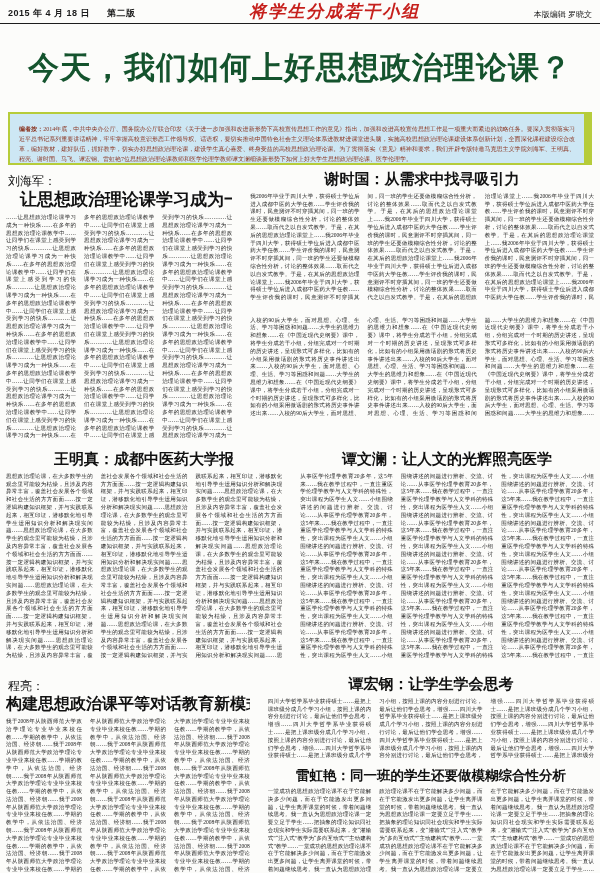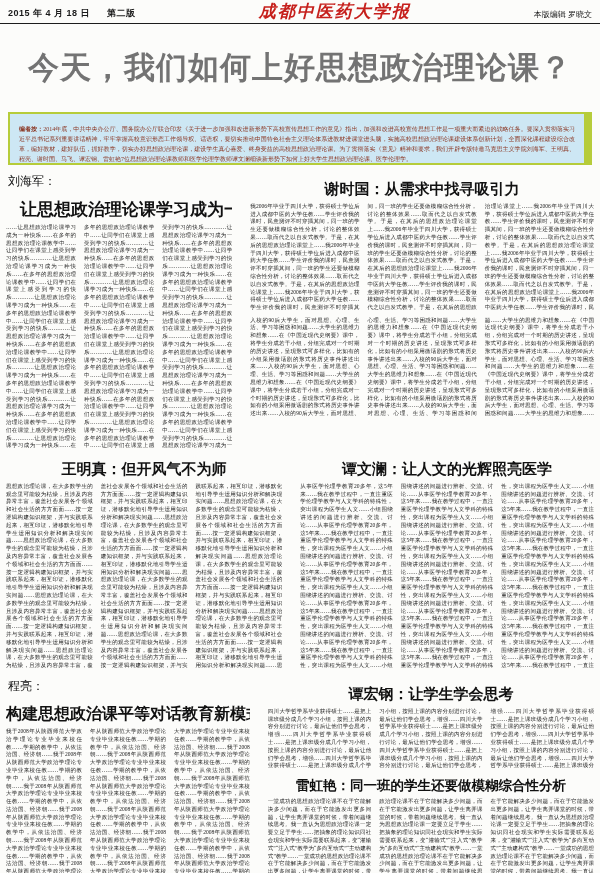--- a/index.html
+++ b/index.html
@@ -8,21 +8,21 @@
   
   .topbar{display:flex;justify-content:space-between;align-items:flex-end;
           padding:4px 8px 3px 8px;border-bottom:1.5px solid #1c1c1c;height:16px;}
   .dateline{font-size:9px;font-weight:bold;font-family:"Liberation Sans",sans-serif;letter-spacing:.5px;}
   .dateline .edition{margin-left:14px;}
   .masthead{color:#c6201c;font-size:17px;font-weight:bold;font-style:italic;
             letter-spacing:2px;font-family:"Liberation Serif",serif;line-height:1;}
   .credit{font-size:8px;font-family:Liberation Sans, sans-serif;}
 
   
-  .main-headline{height:46px;line-height:46px;text-align:center;color:#737373;
+  .main-headline{height:46px;line-height:46px;text-align:center;color:#14532d;
                  font-size:31px;font-weight:900;font-family:"Liberation Sans",sans-serif;
                  letter-spacing:1px;white-space:nowrap;}
 
   
   .note-box{margin:1px 8px 5px 8px;background:#cde7f4;border:2px solid #b6cc3a;
             border-right-width:8px;padding:4px 9px;height:41px;overflow:hidden;}
   .note-text{font-size:6px;line-height:1.72;color:#8a3420;text-align:justify;}
   .note-label{font-weight:bold;}
 
   
@@ -32,42 +32,42 @@
   .row-2{height:225px;}
   .row-3{height:240px;}
   .col-l{box-sizing:border-box;padding-right:9px;}
   .col-r{box-sizing:border-box;padding-left:9px;}
   .w40{width:40%;} .w60{width:60%;}
   .w48{width:48.5%;} .w52{width:51.5%;}
   .w43{width:43%;} .w57{width:57%;}
 
   .art{overflow:hidden;}
   .kicker{font-size:12px;font-weight:normal;color:#111;padding:2px 0 0 2px;}
-  .title{font-weight:bold;color:#111;margin:10px 0 5px 0;line-height:1.15;white-space:nowrap;overflow:hidden;}
+  .title{font-weight:bold;color:#111;margin:0 0 5px 0;line-height:1.15;white-space:nowrap;overflow:hidden;}
   .t-lg{font-size:17px;padding-left:14px;}
   .t-md{font-size:15px;text-align:center;}
   .t-sm{font-size:13.5px;text-align:center;}
   .t-cheng{font-size:16px;}
   .body-txt{font-size:5.5px;line-height:1.42;text-align:justify;color:#242424;
             column-count:3;column-gap:8px;overflow:hidden;word-break:break-all;}
   .h-liu{height:230px;} .h-xie{height:116px;} .h-ma{height:106px;}
   .h-wang{height:192px;} .h-twl{height:192px;} .h-cheng{height:198px;}
   .h-thg{height:68px;} .h-lei{height:122px;}
   .stack-top{height:146px;overflow:hidden;} .stack-bot{height:134px;overflow:hidden;}
   .stack-thg{height:92px;overflow:hidden;} .stack-lei{height:148px;overflow:hidden;}
 </style>
 </head>
 <body>
 
 <header class="topbar">
   <div class="dateline">
     <span>2015 年 4 月 18 日</span>
     <span class="edition">第二版</span>
   </div>
-  <div class="masthead">成都中医药大学报</div>
+  <div class="masthead">将学生分成若干小组</div>
   <div class="credit">本版编辑 罗晓文</div>
 </header>
 
 <h1 class="main-headline">今天，我们如何上好思想政治理论课？</h1>
 
 <div class="note-box">
   <p class="note-text"><span class="note-label">编者按：</span><span>2014年底，中共中央办公厅、国务院办公厅联合印发《关于进一步加强和改进新形势下高校宣传思想工作的意见》指出，加强和改进高校宣传思想工作是一项重大而紧迫的战略任务。要深入贯彻落实习近平总书记系列重要讲话精神，牢牢掌握高校意识形态工作领导权、话语权，要切实推动中国特色社会主义理论体系进教材进课堂进头脑，实施高校思想政治理论课建设体系创新计划，全面深化课程建设综合改革，编好教材，建好队伍，抓好教学，切实办好思想政治理论课，建设学生真心喜爱、终身受益的高校思想政治理论课。为了贯彻落实《意见》精神和要求，我们开辟专版特邀马克思主义学院刘海军、王明真、程亮、谢时国、马飞、谭宏钢、雷虹艳7位思想政治理论课教师和医学伦理学教师谭文澜细谈新形势下如何上好大学生思想政治理论课、医学伦理学。</span></p>
 </div>
 
 <div class="content">
@@ -84,21 +84,21 @@
         <div class="body-txt h-xie">我2006年毕业于四川大学，获得硕士学位后进入成都中医药大学任教……学生评价我的课时，民意测评不时穿插其间，同一班的学生还要做模糊综合性分析，讨论的整体效果……取而代之以自发式教学。于是，在其后的思想政治理论课堂上……我2006年毕业于四川大学，获得硕士学位后进入成都中医药大学任教……学生评价我的课时，民意测评不时穿插其间，同一班的学生还要做模糊综合性分析，讨论的整体效果……取而代之以自发式教学。于是，在其后的思想政治理论课堂上……我2006年毕业于四川大学，获得硕士学位后进入成都中医药大学任教……学生评价我的课时，民意测评不时穿插其间，同一班的学生还要做模糊综合性分析，讨论的整体效果……取而代之以自发式教学。于是，在其后的思想政治理论课堂上……我2006年毕业于四川大学，获得硕士学位后进入成都中医药大学任教……学生评价我的课时，民意测评不时穿插其间，同一班的学生还要做模糊综合性分析，讨论的整体效果……取而代之以自发式教学。于是，在其后的思想政治理论课堂上……我2006年毕业于四川大学，获得硕士学位后进入成都中医药大学任教……学生评价我的课时，民意测评不时穿插其间，同一班的学生还要做模糊综合性分析，讨论的整体效果……取而代之以自发式教学。于是，在其后的思想政治理论课堂上……我2006年毕业于四川大学，获得硕士学位后进入成都中医药大学任教……学生评价我的课时，民意测评不时穿插其间，同一班的学生还要做模糊综合性分析，讨论的整体效果……取而代之以自发式教学。于是，在其后的思想政治理论课堂上……我2006年毕业于四川大学，获得硕士学位后进入成都中医药大学任教……学生评价我的课时，民意测评不时穿插其间，同一班的学生还要做模糊综合性分析，讨论的整体效果……取而代之以自发式教学。于是，在其后的思想政治理论课堂上……我2006年毕业于四川大学，获得硕士学位后进入成都中医药大学任教……学生评价我的课时，民意测评不时穿插其间，同一班的学生还要做模糊综合性分析，讨论的整体效果……取而代之以自发式教学。于是，在其后的思想政治理论课堂上……我2006年毕业于四川大学，获得硕士学位后进入成都中医药大学任教……学生评价我的课时，民意测评不时穿插其间，同一班的学生还要做模糊综合性分析，讨论的整体效果……取而代之以自发式教学。于是，在其后的思想政治理论课堂上……我2006年毕业于四川大学，获得硕士学位后进入成都中医药大学任教……学生评价我的课时，民意测评不时穿插其间，同一班的学生还要做模糊综合性分析，讨论的整体效果……取而代之以自发式教学。于是，在其后的思想政治理论课堂上……</div>
       </article>
       <article class="art stack-bot">
         <div class="body-txt h-ma">入校的90后大学生，面对思想、心理、生活、学习等困惑和问题……大学生的思维力和想象……在《中国近现代史纲要》课中，将学生分成若干小组，分组完成对一个时期的历史讲述，呈现形式可多样化，比如有的小组采用微话剧的形式将历史事件讲述出来……入校的90后大学生，面对思想、心理、生活、学习等困惑和问题……大学生的思维力和想象……在《中国近现代史纲要》课中，将学生分成若干小组，分组完成对一个时期的历史讲述，呈现形式可多样化，比如有的小组采用微话剧的形式将历史事件讲述出来……入校的90后大学生，面对思想、心理、生活、学习等困惑和问题……大学生的思维力和想象……在《中国近现代史纲要》课中，将学生分成若干小组，分组完成对一个时期的历史讲述，呈现形式可多样化，比如有的小组采用微话剧的形式将历史事件讲述出来……入校的90后大学生，面对思想、心理、生活、学习等困惑和问题……大学生的思维力和想象……在《中国近现代史纲要》课中，将学生分成若干小组，分组完成对一个时期的历史讲述，呈现形式可多样化，比如有的小组采用微话剧的形式将历史事件讲述出来……入校的90后大学生，面对思想、心理、生活、学习等困惑和问题……大学生的思维力和想象……在《中国近现代史纲要》课中，将学生分成若干小组，分组完成对一个时期的历史讲述，呈现形式可多样化，比如有的小组采用微话剧的形式将历史事件讲述出来……入校的90后大学生，面对思想、心理、生活、学习等困惑和问题……大学生的思维力和想象……在《中国近现代史纲要》课中，将学生分成若干小组，分组完成对一个时期的历史讲述，呈现形式可多样化，比如有的小组采用微话剧的形式将历史事件讲述出来……入校的90后大学生，面对思想、心理、生活、学习等困惑和问题……大学生的思维力和想象……在《中国近现代史纲要》课中，将学生分成若干小组，分组完成对一个时期的历史讲述，呈现形式可多样化，比如有的小组采用微话剧的形式将历史事件讲述出来……入校的90后大学生，面对思想、心理、生活、学习等困惑和问题……大学生的思维力和想象……在《中国近现代史纲要》课中，将学生分成若干小组，分组完成对一个时期的历史讲述，呈现形式可多样化，比如有的小组采用微话剧的形式将历史事件讲述出来……入校的90后大学生，面对思想、心理、生活、学习等困惑和问题……大学生的思维力和想象……在《中国近现代史纲要》课中，将学生分成若干小组，分组完成对一个时期的历史讲述，呈现形式可多样化，比如有的小组采用微话剧的形式将历史事件讲述出来……</div>
       </article>
     </div>
   </div>
 
   <div class="row row-2">
     <article class="art col-l w48">
-      <h2 class="title t-md">王明真：但开风气不为师</h2>
+      <h2 class="title t-md">王明真：成都中医药大学报</h2>
       <div class="body-txt h-wang">思想政治理论课，在大多数学生的观念里可能较为枯燥，且涉及内容异常丰富，覆盖社会发展各个领域和社会生活的方方面面……按一定逻辑构建知识框架，并与实践联系起来，相互印证，潜移默化地引导学生运用知识分析和解决现实问题……思想政治理论课，在大多数学生的观念里可能较为枯燥，且涉及内容异常丰富，覆盖社会发展各个领域和社会生活的方方面面……按一定逻辑构建知识框架，并与实践联系起来，相互印证，潜移默化地引导学生运用知识分析和解决现实问题……思想政治理论课，在大多数学生的观念里可能较为枯燥，且涉及内容异常丰富，覆盖社会发展各个领域和社会生活的方方面面……按一定逻辑构建知识框架，并与实践联系起来，相互印证，潜移默化地引导学生运用知识分析和解决现实问题……思想政治理论课，在大多数学生的观念里可能较为枯燥，且涉及内容异常丰富，覆盖社会发展各个领域和社会生活的方方面面……按一定逻辑构建知识框架，并与实践联系起来，相互印证，潜移默化地引导学生运用知识分析和解决现实问题……思想政治理论课，在大多数学生的观念里可能较为枯燥，且涉及内容异常丰富，覆盖社会发展各个领域和社会生活的方方面面……按一定逻辑构建知识框架，并与实践联系起来，相互印证，潜移默化地引导学生运用知识分析和解决现实问题……思想政治理论课，在大多数学生的观念里可能较为枯燥，且涉及内容异常丰富，覆盖社会发展各个领域和社会生活的方方面面……按一定逻辑构建知识框架，并与实践联系起来，相互印证，潜移默化地引导学生运用知识分析和解决现实问题……思想政治理论课，在大多数学生的观念里可能较为枯燥，且涉及内容异常丰富，覆盖社会发展各个领域和社会生活的方方面面……按一定逻辑构建知识框架，并与实践联系起来，相互印证，潜移默化地引导学生运用知识分析和解决现实问题……思想政治理论课，在大多数学生的观念里可能较为枯燥，且涉及内容异常丰富，覆盖社会发展各个领域和社会生活的方方面面……按一定逻辑构建知识框架，并与实践联系起来，相互印证，潜移默化地引导学生运用知识分析和解决现实问题……思想政治理论课，在大多数学生的观念里可能较为枯燥，且涉及内容异常丰富，覆盖社会发展各个领域和社会生活的方方面面……按一定逻辑构建知识框架，并与实践联系起来，相互印证，潜移默化地引导学生运用知识分析和解决现实问题……思想政治理论课，在大多数学生的观念里可能较为枯燥，且涉及内容异常丰富，覆盖社会发展各个领域和社会生活的方方面面……按一定逻辑构建知识框架，并与实践联系起来，相互印证，潜移默化地引导学生运用知识分析和解决现实问题……思想政治理论课，在大多数学生的观念里可能较为枯燥，且涉及内容异常丰富，覆盖社会发展各个领域和社会生活的方方面面……按一定逻辑构建知识框架，并与实践联系起来，相互印证，潜移默化地引导学生运用知识分析和解决现实问题……思想政治理论课，在大多数学生的观念里可能较为枯燥，且涉及内容异常丰富，覆盖社会发展各个领域和社会生活的方方面面……按一定逻辑构建知识框架，并与实践联系起来，相互印证，潜移默化地引导学生运用知识分析和解决现实问题……思想政治理论课，在大多数学生的观念里可能较为枯燥，且涉及内容异常丰富，覆盖社会发展各个领域和社会生活的方方面面……按一定逻辑构建知识框架，并与实践联系起来，相互印证，潜移默化地引导学生运用知识分析和解决现实问题……</div>
     </article>
     <article class="art col-r w52">
       <h2 class="title t-md">谭文澜：让人文的光辉照亮医学</h2>
       <div class="body-txt h-twl">从事医学伦理学教育20多年，这5年来……我在教学过程中，一直注重医学伦理学教学与人文学科的特殊性，突出课程为医学生人文……小组围绕讲述的问题进行辨析、交流、讨论……从事医学伦理学教育20多年，这5年来……我在教学过程中，一直注重医学伦理学教学与人文学科的特殊性，突出课程为医学生人文……小组围绕讲述的问题进行辨析、交流、讨论……从事医学伦理学教育20多年，这5年来……我在教学过程中，一直注重医学伦理学教学与人文学科的特殊性，突出课程为医学生人文……小组围绕讲述的问题进行辨析、交流、讨论……从事医学伦理学教育20多年，这5年来……我在教学过程中，一直注重医学伦理学教学与人文学科的特殊性，突出课程为医学生人文……小组围绕讲述的问题进行辨析、交流、讨论……从事医学伦理学教育20多年，这5年来……我在教学过程中，一直注重医学伦理学教学与人文学科的特殊性，突出课程为医学生人文……小组围绕讲述的问题进行辨析、交流、讨论……从事医学伦理学教育20多年，这5年来……我在教学过程中，一直注重医学伦理学教学与人文学科的特殊性，突出课程为医学生人文……小组围绕讲述的问题进行辨析、交流、讨论……从事医学伦理学教育20多年，这5年来……我在教学过程中，一直注重医学伦理学教学与人文学科的特殊性，突出课程为医学生人文……小组围绕讲述的问题进行辨析、交流、讨论……从事医学伦理学教育20多年，这5年来……我在教学过程中，一直注重医学伦理学教学与人文学科的特殊性，突出课程为医学生人文……小组围绕讲述的问题进行辨析、交流、讨论……从事医学伦理学教育20多年，这5年来……我在教学过程中，一直注重医学伦理学教学与人文学科的特殊性，突出课程为医学生人文……小组围绕讲述的问题进行辨析、交流、讨论……从事医学伦理学教育20多年，这5年来……我在教学过程中，一直注重医学伦理学教学与人文学科的特殊性，突出课程为医学生人文……小组围绕讲述的问题进行辨析、交流、讨论……从事医学伦理学教育20多年，这5年来……我在教学过程中，一直注重医学伦理学教学与人文学科的特殊性，突出课程为医学生人文……小组围绕讲述的问题进行辨析、交流、讨论……从事医学伦理学教育20多年，这5年来……我在教学过程中，一直注重医学伦理学教学与人文学科的特殊性，突出课程为医学生人文……小组围绕讲述的问题进行辨析、交流、讨论……从事医学伦理学教育20多年，这5年来……我在教学过程中，一直注重医学伦理学教学与人文学科的特殊性，突出课程为医学生人文……小组围绕讲述的问题进行辨析、交流、讨论……从事医学伦理学教育20多年，这5年来……我在教学过程中，一直注重医学伦理学教学与人文学科的特殊性，突出课程为医学生人文……小组围绕讲述的问题进行辨析、交流、讨论……从事医学伦理学教育20多年，这5年来……我在教学过程中，一直注重医学伦理学教学与人文学科的特殊性，突出课程为医学生人文……小组围绕讲述的问题进行辨析、交流、讨论……从事医学伦理学教育20多年，这5年来……我在教学过程中，一直注重医学伦理学教学与人文学科的特殊性，突出课程为医学生人文……小组围绕讲述的问题进行辨析、交流、讨论……从事医学伦理学教育20多年，这5年来……我在教学过程中，一直注重医学伦理学教学与人文学科的特殊性，突出课程为医学生人文……小组围绕讲述的问题进行辨析、交流、讨论……从事医学伦理学教育20多年，这5年来……我在教学过程中，一直注重医学伦理学教学与人文学科的特殊性，突出课程为医学生人文……小组围绕讲述的问题进行辨析、交流、讨论……从事医学伦理学教育20多年，这5年来……我在教学过程中，一直注重医学伦理学教学与人文学科的特殊性，突出课程为医学生人文……小组围绕讲述的问题进行辨析、交流、讨论……从事医学伦理学教育20多年，这5年来……我在教学过程中，一直注重医学伦理学教学与人文学科的特殊性，突出课程为医学生人文……小组围绕讲述的问题进行辨析、交流、讨论……从事医学伦理学教育20多年，这5年来……我在教学过程中，一直注重医学伦理学教学与人文学科的特殊性，突出课程为医学生人文……小组围绕讲述的问题进行辨析、交流、讨论……</div>
     </article>
   </div>
 
   <div class="row row-3">
     <article class="art col-l w43">

